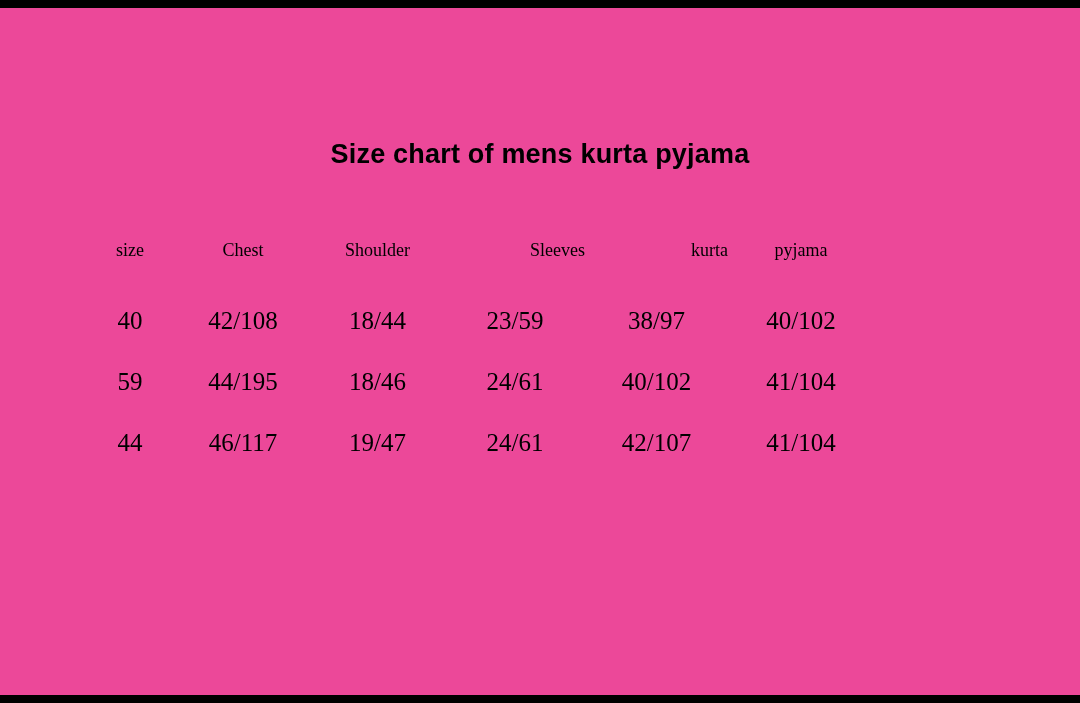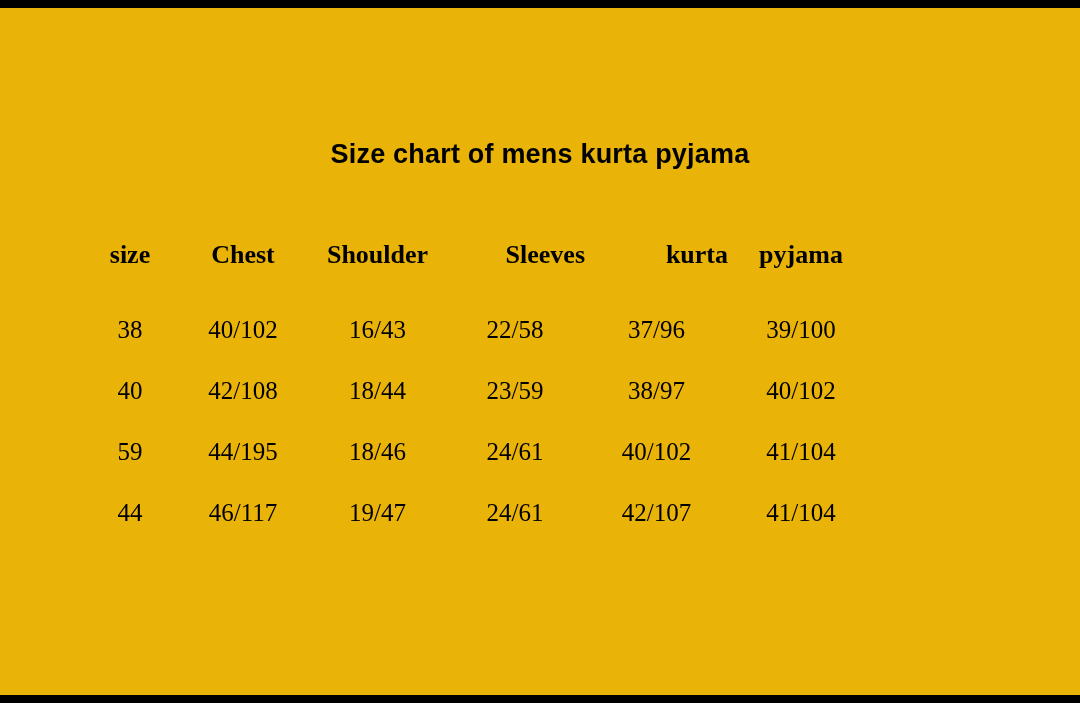--- a/index.html
+++ b/index.html
@@ -18,21 +18,21 @@
     width: 1080px;
     height: 703px;
     background: #000000;
   }
   .sheet {
     position: absolute;
     left: 0;
     top: 8px;
     width: 1080px;
     height: 687px;
-    background: #eab308;
+    background: #ec4899;
   }
   .title {
     position: absolute;
     left: 0;
     top: 131px;
     width: 1080px;
     text-align: center;
     font-family: "Liberation Sans", sans-serif;
     font-weight: bold;
     font-size: 27px;
@@ -51,22 +51,22 @@
   }
   table.chart {
     position: absolute;
     left: 84px;
     top: 232px;
     width: 790px;
     border-collapse: collapse;
   }
   table.chart th {
     font-family: "Liberation Serif", serif;
-    font-weight: bold;
-    font-size: 26px;
+    font-weight: normal;
+    font-size: 18px;
     color: #000000;
     padding: 0 0 30px 0;
     white-space: nowrap;
   }
   table.chart td {
     font-family: "Liberation Serif", serif;
     font-weight: normal;
     font-size: 25px;
     color: #000000;
     padding: 16px 0 17px 0;
@@ -102,28 +102,20 @@
           <th class="col-size">size</th>
           <th class="col-chest">Chest</th>
           <th class="col-shoulder">Shoulder</th>
           <th class="col-sleeves">Sleeves</th>
           <th class="col-kurta">kurta</th>
           <th class="col-pyjama">pyjama</th>
         </tr>
       </thead>
       <tbody>
         <tr>
-          <td class="col-size">38</td>
-          <td class="col-chest">40/102</td>
-          <td class="col-shoulder">16/43</td>
-          <td class="col-sleeves">22/58</td>
-          <td class="col-kurta">37/96</td>
-          <td class="col-pyjama">39/100</td>
-        </tr>
-        <tr>
           <td class="col-size">40</td>
           <td class="col-chest">42/108</td>
           <td class="col-shoulder">18/44</td>
           <td class="col-sleeves">23/59</td>
           <td class="col-kurta">38/97</td>
           <td class="col-pyjama">40/102</td>
         </tr>
         <tr>
           <td class="col-size">59</td>
           <td class="col-chest">44/195</td>

